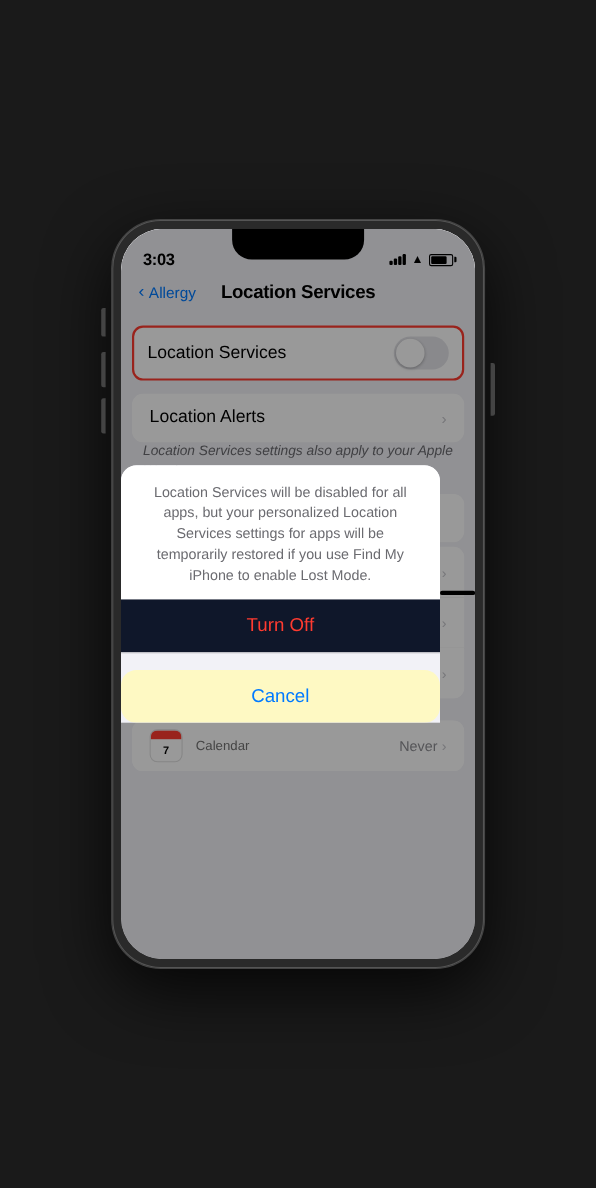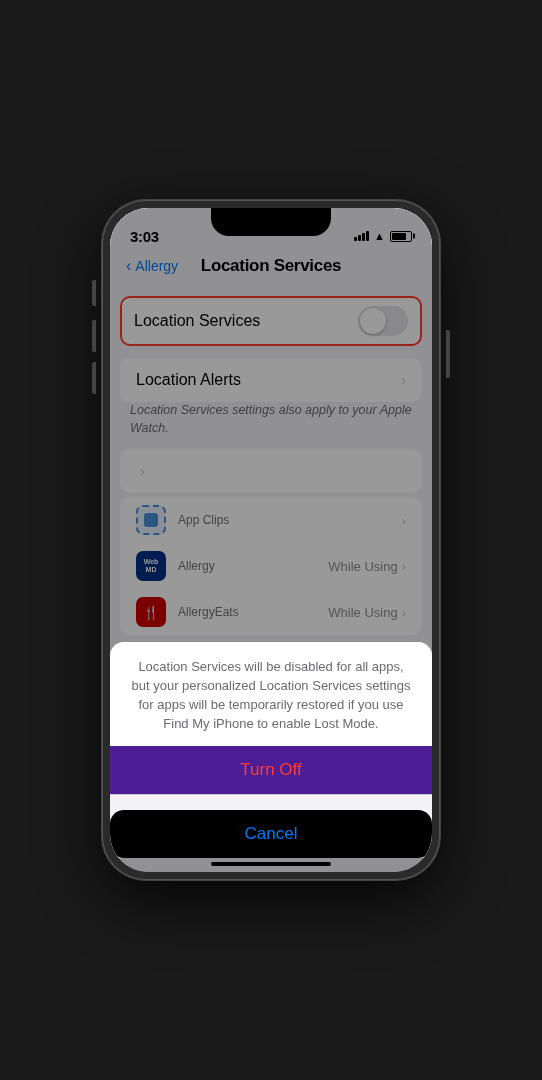--- a/index.html
+++ b/index.html
@@ -371,21 +371,21 @@
     
     .bottom-sheet-overlay {
       position: absolute;
       bottom: 0;
       left: 0;
       right: 0;
       background: rgba(0,0,0,0.4);
       top: 0;
       border-radius: 38px;
       display: flex;
-      flex-direction: column;
+      flex-direction: row;
       justify-content: flex-end;
       align-items: center;
     }
 
     .bottom-sheet {
       background: #f2f2f7;
       border-radius: 14px 14px 0 0;
       overflow: hidden;
     }
 
@@ -415,27 +415,27 @@
       position: absolute;
       bottom: 0;
       left: 0;
       right: 0;
       height: 0.5px;
       background: #c8c8cc;
     }
 
     .btn-turn-off {
       color: #ff3b30;
-      background: #4c1d95;
+      background: #0f172a;
       font-weight: 500;
     }
 
     .btn-cancel {
       color: #007aff;
-      background: #000000;
+      background: #fef9c3;
       font-weight: 500;
       border-radius: 14px;
       margin: 8px 0 0 0;
     }
 
     .home-indicator {
       width: 120px;
       height: 4px;
       background: #000;
       border-radius: 2px;

